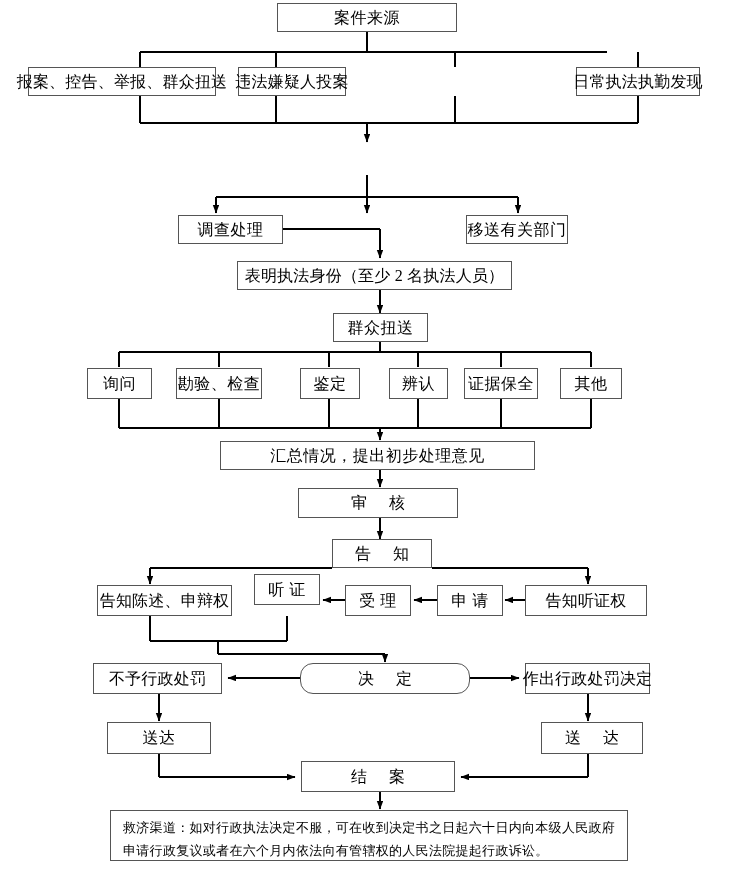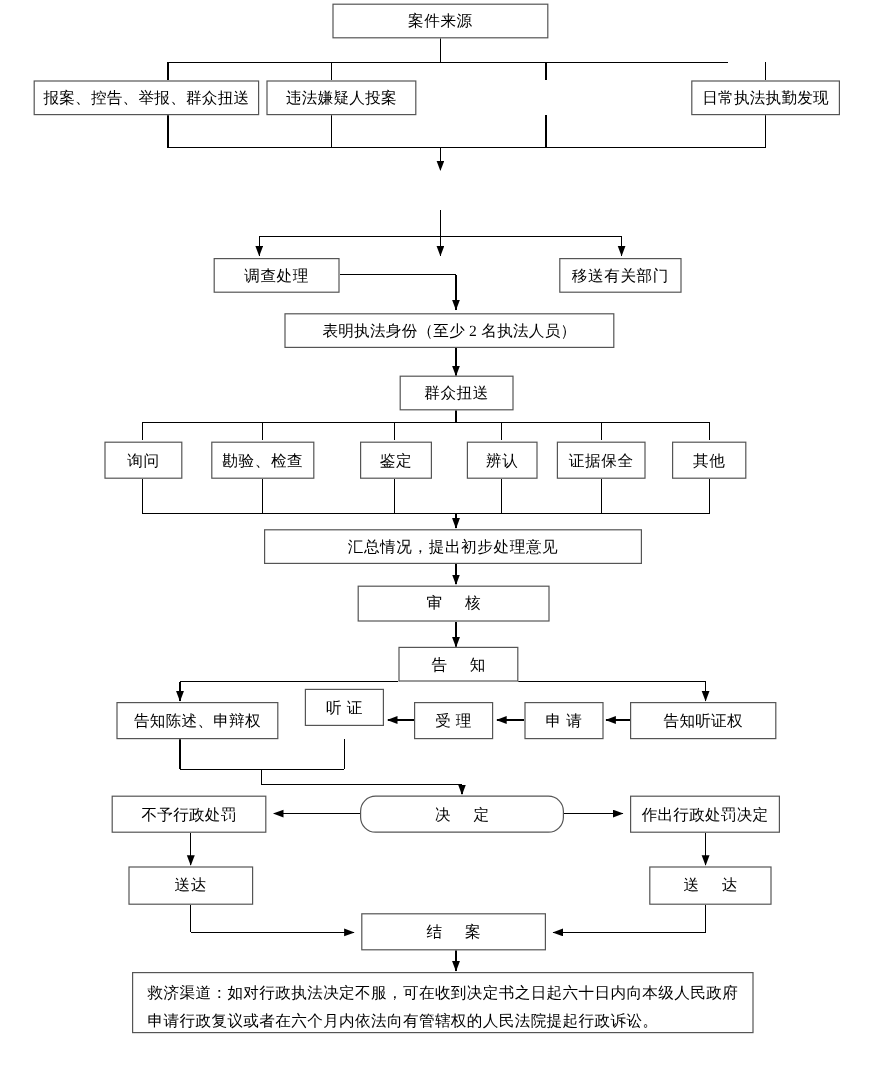--- a/index.html
+++ b/index.html
@@ -29,21 +29,21 @@
   }
   .node {
     position: absolute;
     box-sizing: border-box;
     border: 1px solid #555555;
     background: #ffffff;
     display: flex;
     align-items: center;
     justify-content: center;
     text-align: center;
-    font-size: 13px;
+    font-size: 16px;
     line-height: 1.35;
     letter-spacing: 0.5px;
     white-space: nowrap;
     z-index: 2;
   }
   .node.wide-text {
     letter-spacing: 0.2px;
   }
   .node.semi-spaced {
     letter-spacing: 3px;
@@ -151,21 +151,21 @@
       <path d="M588,777 L461,777" marker-end="url(#arrow)"></path>
 
       <path d="M380,792 L380,809" marker-end="url(#arrow)"></path>
     </g>
   </svg>
 
   <div class="node" style="left:277px; top:3px; width:180px; height:29px;">案件来源</div>
 
   <div class="node wide-text" style="left:28px; top:67px; width:188px; height:29px;">报案、控告、举报、群众扭送</div>
 
-  <div class="node wide-text" style="left:222px; top:67px; width:125px; height:29px;">违法嫌疑人投案</div>
+  <div class="node wide-text" style="left:238px; top:67px; width:108px; height:29px;">违法嫌疑人投案</div>
 
 
   <div class="node wide-text" style="left:576px; top:67px; width:124px; height:29px;">日常执法执勤发现</div>
 
 
   <div class="node" style="left:178px; top:215px; width:105px; height:29px;">调查处理</div>
 
   <div class="node" style="left:466px; top:215px; width:102px; height:29px;">移送有关部门</div>
 
   <div class="node wide-text" style="left:237px; top:261px; width:275px; height:29px;">表明执法身份（至少 2 名执法人员）</div>

